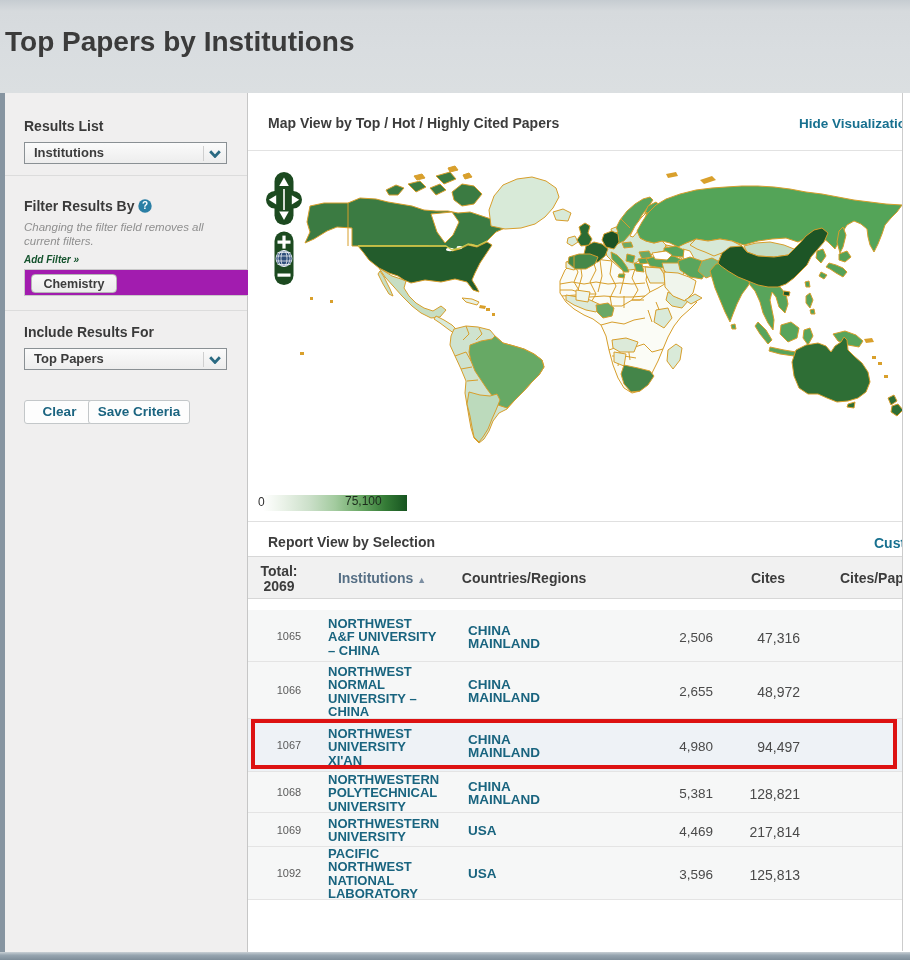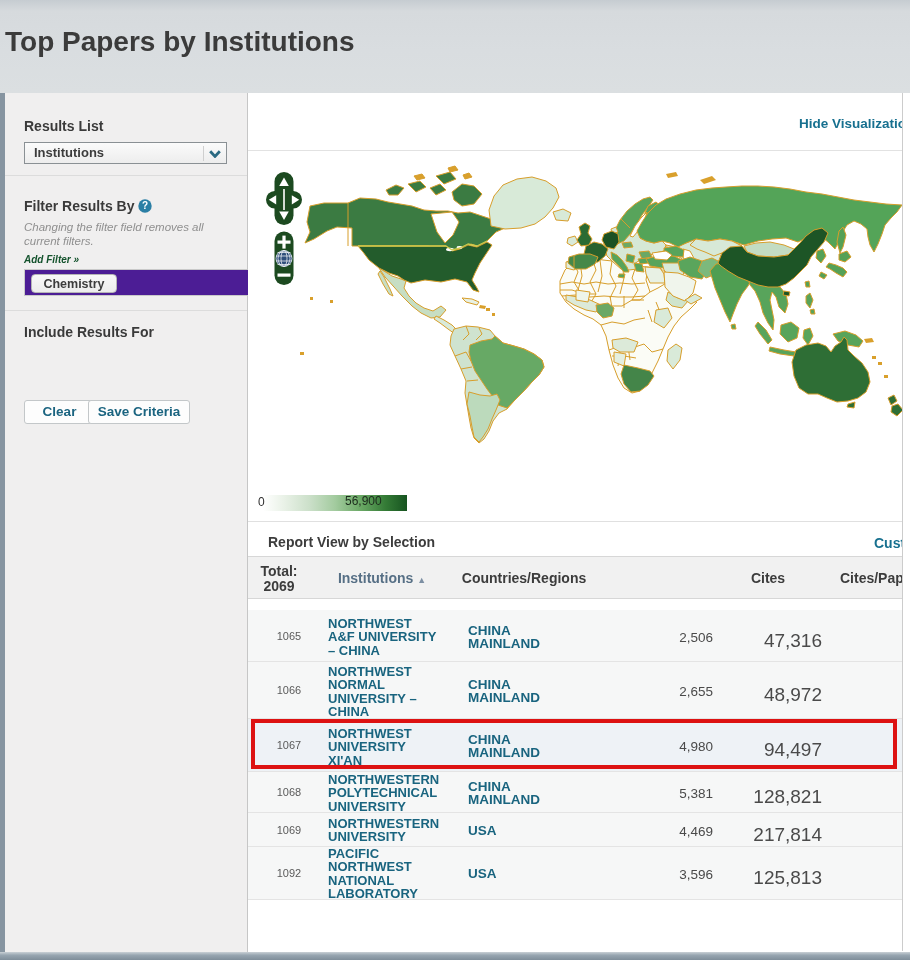--- a/index.html
+++ b/index.html
@@ -50,21 +50,21 @@
   
   #tbl { position:absolute; left:0; top:463px; width:655px; }
   .thead { position:absolute; left:0; top:0; width:655px; height:43px; background:#f1f1f1;
     border-top:1px solid #d7d7d7; border-bottom:1px solid #d7d7d7; }
   .th { position:absolute; font-size:14px; font-weight:bold; color:#3c3c3c; text-align:center; line-height:14.5px; }
   .row { position:absolute; left:0; width:655px; background:#f6f7f7; border-bottom:1px solid #e4e4e4; }
   .rank { position:absolute; left:10px; width:62px; font-size:11px; color:#5a5a5a; text-align:center; }
   .inst { position:absolute; left:80px; width:135px; font-size:13px; font-weight:bold; color:#19647f; line-height:13.4px; }
   .ctry { position:absolute; left:220px; width:95px; font-size:13.5px; font-weight:bold; color:#19647f; line-height:13.4px; }
   .num1 { position:absolute; left:365px; width:100px; font-size:13.5px; color:#4a4a4a; text-align:right; }
-  .num2 { position:absolute; left:474px; width:100px; font-size:19px; color:#4a4a4a; text-align:right; }
+  .num2 { position:absolute; left:452px; width:100px; font-size:14px; color:#4a4a4a; text-align:right; }
   #redbox { position:absolute; left:3px; top:163px; width:646px; height:50px; border:4px solid #dd1212; background:transparent; z-index:5; }
 </style>
 </head>
 <body>
   <div class="abs" id="band">
     <h1>Top Papers by Institutions</h1>
   </div>
   <div class="abs" id="lstrip"></div>
 
   <div class="abs" id="side">
@@ -76,31 +76,37 @@
     </div>
     <div class="sep" style="top:82px;"></div>
     <div class="lbl" style="left:19px; top:105px;">Filter Results By
       <svg width="14" height="14" viewBox="0 0 14 14" style="vertical-align:-2px;">
         <circle cx="7" cy="7" r="6.7" fill="#2b7fa5"></circle>
         <text x="7" y="10.4" font-size="10" font-weight="bold" fill="#fff" text-anchor="middle">?</text>
       </svg>
     </div>
     <div class="note" style="top:128px;">Changing the filter field removes all<br>current filters.</div>
     <div class="tlink abs" style="left:19px; top:161px;">Add Filter »</div>
-    <div class="abs" style="left:19px; top:176px; width:236px; height:27px; background:#4c1d95; border:1px solid #c9c9c9;">
+    <div class="abs" style="left:19px; top:176px; width:236px; height:27px; background:#a21caf; border:1px solid #c9c9c9;">
       <div class="abs" style="left:6px; top:3.5px; width:86px; height:19px; border:1px solid #b5b5b5; border-radius:4px; background:linear-gradient(180deg,#f8f8f8,#ececec); font-size:12.5px; font-weight:bold; color:#3c3c3c; text-align:center; line-height:18px;">Chemistry</div>
     </div>
     <div class="sep" style="top:217px;"></div>
     <div class="lbl" style="left:19px; top:231px;">Include Results For</div>
+    <div class="selbox" style="top:255px;">Top Papers<i></i>
+      <svg width="12" height="8" viewBox="0 0 12 8">
+        <path d="M1.2 1.2 L6 6.4 L10.8 1.2" fill="none" stroke="#2a6a82" stroke-width="2.8"></path>
+      </svg>
+    </div>
     <div class="btn" style="left:19px; top:307px; width:71px;">Clear</div>
     <div class="btn" style="left:83px; top:307px; width:102px;">Save Criteria</div>
   </div>
 
   <div class="abs" id="main">
     <div id="maphdr">
+      <span class="t">Map View by Top / Hot / Highly Cited Papers</span>
       <span class="r">Hide Visualization</span>
     </div>
 
     <svg id="mapsvg" style="position:absolute; left:0; top:58px;" width="655" height="370" viewBox="248 151 655 370">
 <g stroke="#d79e2b" stroke-width="1" stroke-linejoin="round">
 
 <path fill="#3b7b42" d="M307,222 L310,206 L324,203 L348,203 L360,198 L376,199 L388,202 L400,204 L412,206 L424,210 L436,211 L448,211 L458,213 L470,212 L482,216 L494,220 L505,228 L496,232 L488,240 L480,247 L471,244 L464,249 L452,251 L445,247 L436,248 L428,246 L352,246 L352,228 L337,227 L327,231 L314,239 L305,243 L310,232 Z"></path>
 <path fill="none" d="M348,203 L348,246"></path>
 <path fill="#ffffff" d="M431,214 L452,212 L459,222 L453,235 L445,243 L437,232 Z"></path>
 <path fill="#c7dec3" d="M379,268 L392,276 L401,279 L406,281 L404,288 L409,296 L416,303 L424,308 L433,311 L441,306 L446,310 L440,317 L431,318 L421,313 L412,306 L402,296 L394,287 L385,277 Z"></path>
@@ -289,21 +295,21 @@
 <line x1="276" y1="256" x2="292" y2="256"></line>
 <line x1="276" y1="261" x2="292" y2="261"></line>
 <line x1="277.5" y1="252.5" x2="290.5" y2="252.5"></line>
 <line x1="277.5" y1="264.5" x2="290.5" y2="264.5"></line>
 </g>
 </g>
 </svg>
 
     <div id="legend">
       <span class="z">0</span>
-      <span class="m">56,900</span>
+      <span class="m">75,100</span>
     </div>
 
     <div id="rview">
       <span id="rvhdr">Report View by Selection</span>
       <span id="rvcust">Customize</span>
     </div>
 
     <div id="tbl">
       <div class="thead">
         <div class="th" style="left:0px; top:7px; width:62px;">Total:<br>2069</div>

